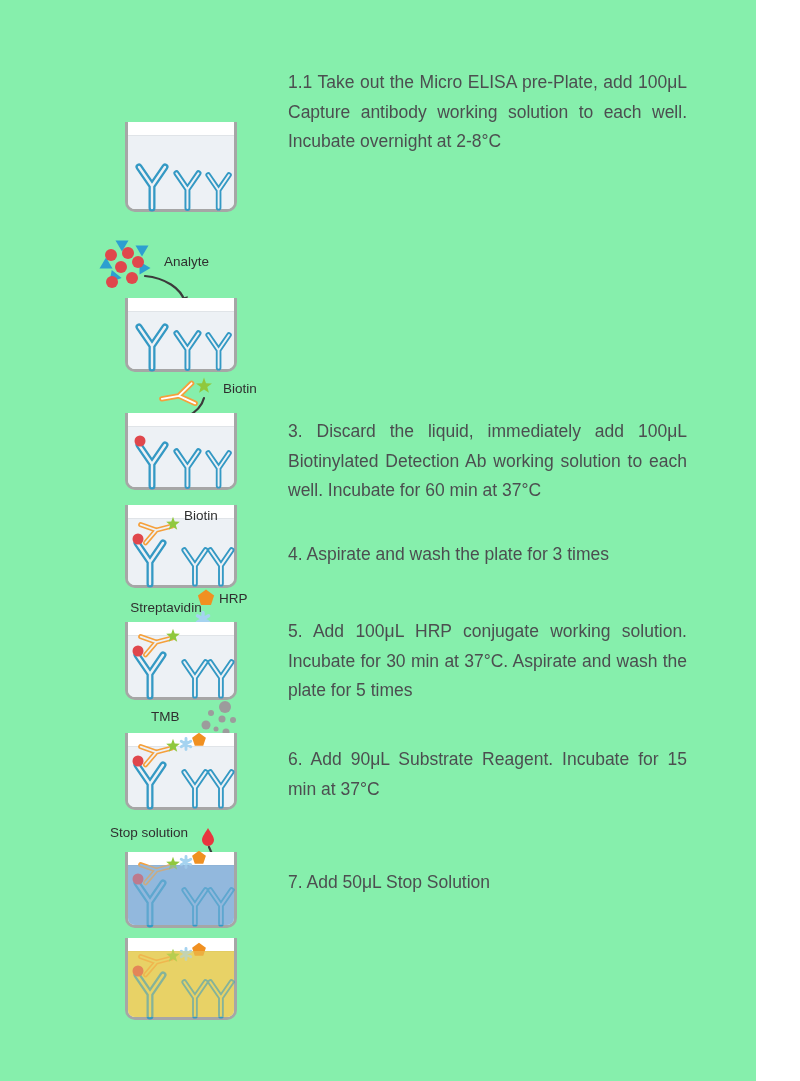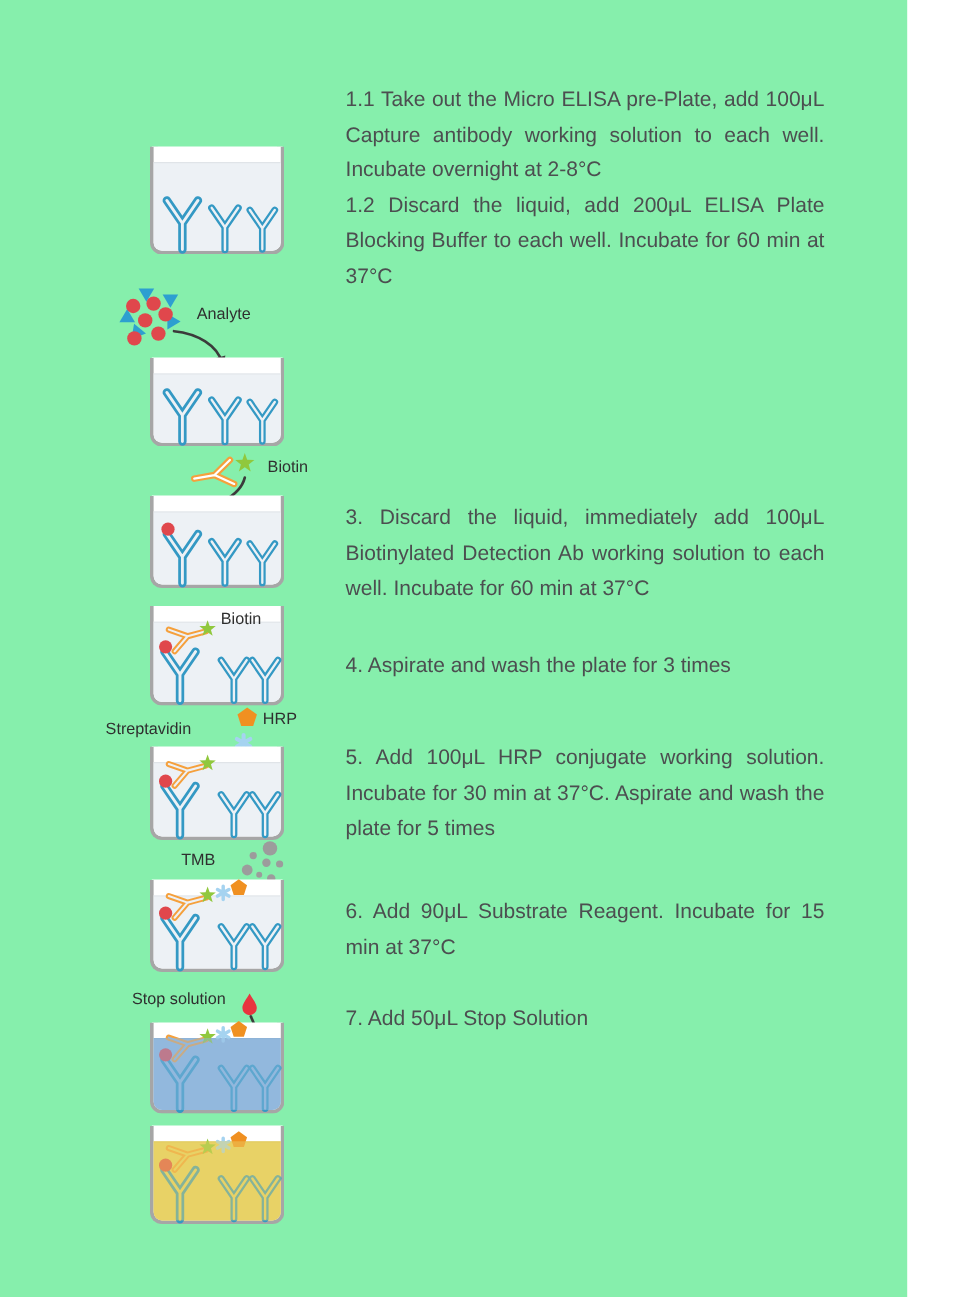--- a/index.html
+++ b/index.html
@@ -66,21 +66,20 @@
   <div class="well" style="top:122px;left:125px;height:90px;--liq:var(--liq_light)">
     <div class="liquid"></div>
     <svg class="contents" viewBox="0 0 104 70">
       <use href="#ab" transform="translate(6,24)" style="color:var(--ab_blue)"></use>
       <use href="#ab" transform="translate(44,31) scale(0.85)" style="color:var(--ab_blue)"></use>
       <use href="#ab" transform="translate(76,33) scale(0.8)" style="color:var(--ab_blue)"></use>
     </svg>
   </div>
   <div class="step-text" style="top:68px;">
     <p>1.1 Take out the Micro ELISA pre-Plate, add 100μL Capture antibody working solution to each well. Incubate overnight at 2-8°C</p>
-    <p>1.2 Discard the liquid, add 200μL ELISA Plate Blocking Buffer to each well. Incubate for 60 min at 37°C</p>
   </div>
 
   <svg class="float-svg" style="left:98px;top:238px" width="68" height="64" viewBox="0 0 68 64">
     <use href="#tri" transform="translate(24,7)"></use>
     <use href="#tri" transform="translate(44,12)"></use>
     <use href="#tri" transform="translate(8,26) rotate(180)"></use>
     <use href="#tri" transform="translate(46,30) rotate(-90)"></use>
     <use href="#tri" transform="translate(16,38) rotate(160)"></use>
     <circle cx="13" cy="17" r="6" style="fill:var(--analyte_red)"></circle>
     <circle cx="30" cy="15" r="6" style="fill:var(--analyte_red)"></circle>
@@ -133,21 +132,21 @@
       <use href="#cpx" transform="translate(4,24)"></use>
       <use href="#ab" transform="translate(52,32) scale(0.82)" style="color:var(--ab_blue)"></use>
       <use href="#ab" transform="translate(78,32) scale(0.82)" style="color:var(--ab_blue)"></use>
     </svg>
   </div>
   <span class="fig-label" style="left:184px;top:508px">Biotin</span>
   <div class="step-text" style="top:540px;">
     <p>4. Aspirate and wash the plate for 3 times</p>
   </div>
 
-  <span class="fig-label" style="left:88px;top:600px;width:90px;text-align:left">Streptavidin</span>
+  <span class="fig-label" style="left:121px;top:600px;width:90px;text-align:center">Streptavidin</span>
   <svg class="float-svg" style="left:188px;top:586px" width="64" height="52" viewBox="0 0 64 52">
     <use href="#pent" transform="translate(18,12)"></use>
     <use href="#flake" transform="translate(15,33)"></use>
   </svg>
   <span class="fig-label" style="left:219px;top:591px">HRP</span>
   <svg class="float-svg" style="left:150px;top:625px" width="65" height="45" viewBox="0 0 65 45">
     <path class="arrow-path" d="M56,2 C60,20 48,31 14,35"></path>
     <use href="#ahead" transform="translate(11,36) rotate(80)"></use>
   </svg>
   <div class="well" style="top:622px;left:125px;height:78px;--liq:var(--liq_light)">
@@ -198,21 +197,21 @@
   </svg>
   <div class="well" style="top:852px;left:125px;height:76px;--liq:var(--liq_blue)">
     <div class="liquid"></div>
     <svg class="contents" viewBox="0 0 104 70">
       <use href="#cpx2" transform="translate(4,24)"></use>
       <use href="#ab" transform="translate(52,32) scale(0.82)" style="color:var(--ab_blue)"></use>
       <use href="#ab" transform="translate(78,32) scale(0.82)" style="color:var(--ab_blue)"></use>
     </svg>
     <div class="overlay"></div>
   </div>
-  <div class="step-text" style="top:834px;">
+  <div class="step-text" style="top:868px;">
     <p>7. Add 50μL Stop Solution</p>
   </div>
 
   <div class="well" style="top:938px;left:125px;height:82px;--liq:var(--liq_yellow)">
     <div class="liquid"></div>
     <svg class="contents" viewBox="0 0 104 70">
       <use href="#cpx2" transform="translate(4,24)"></use>
       <use href="#ab" transform="translate(52,32) scale(0.82)" style="color:var(--ab_blue)"></use>
       <use href="#ab" transform="translate(78,32) scale(0.82)" style="color:var(--ab_blue)"></use>
     </svg>

